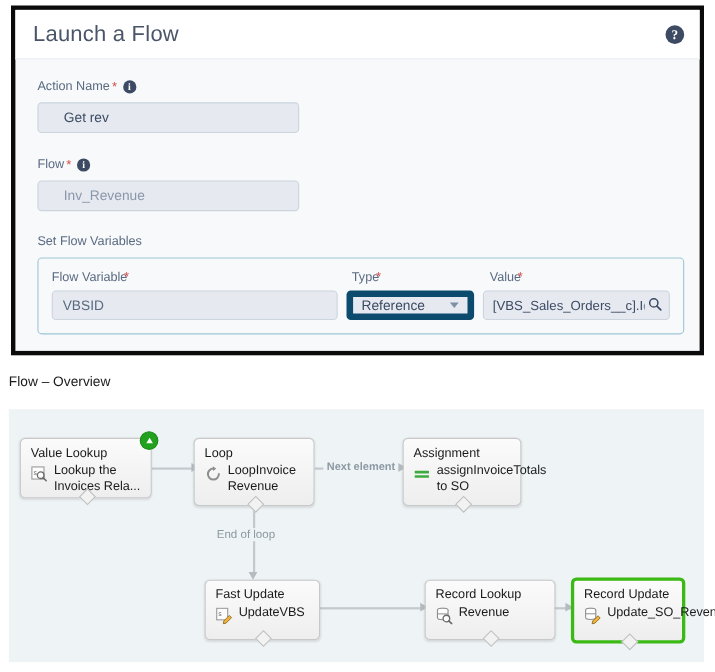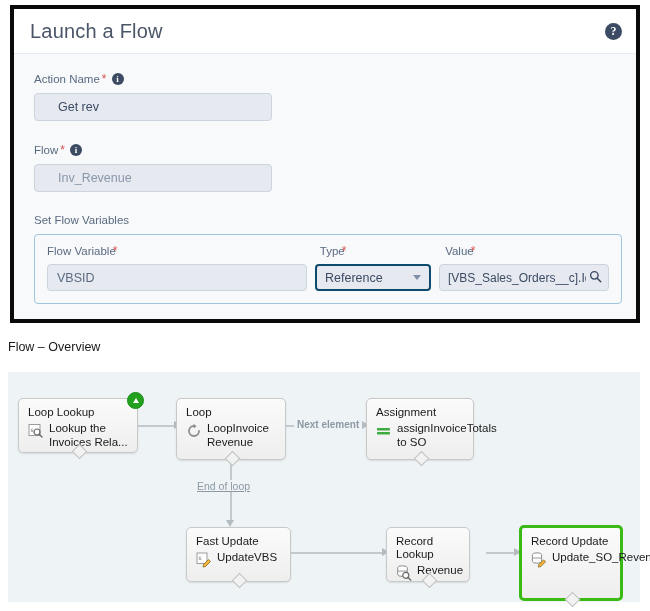--- a/index.html
+++ b/index.html
@@ -148,21 +148,21 @@
     color: #5a6a80;
     padding: 0 9px;
     line-height: 25px;
     font-family: "Liberation Sans", sans-serif;
     outline: none;
   }
   #type-select {
     width: 122px;
     height: 27px;
     background: #e6eaf0;
-    border: 2px solid #0c4a6e;
+    border: 6px solid #0c4a6e;
     border-radius: 4px;
     box-sizing: border-box;
     font-size: 12.5px;
     color: #3c4a63;
     padding: 0 8px;
     display: flex;
     align-items: center;
     justify-content: space-between;
     cursor: pointer;
   }
@@ -303,21 +303,21 @@
   }
   .conn-label {
     position: absolute;
     font-size: 10px;
     font-weight: bold;
     color: #8c99a3;
     background: #eef3f6;
     padding: 0 3px;
     white-space: nowrap;
   }
-  .conn-label.plain { font-weight: normal; font-size: 10.5px; text-decoration: underline; }
+  .conn-label.plain { font-weight: normal; font-size: 10.5px; }
 </style>
 </head>
 <body>
 
 <div id="launch-panel">
 
   <div id="panel-header">
     <div id="panel-title">Launch a Flow</div>
     <div class="help-icon">?</div>
   </div>
@@ -398,21 +398,21 @@
   <div class="conn h" style="left:283px; top:180px; width:95px;"></div>
   <div class="arrow-r" style="left:374px; top:176px;"></div>
 
   <div class="conn h" style="left:478px; top:180px; width:33px;"></div>
   <div class="arrow-r" style="left:506px; top:176px;"></div>
 
   <div class="node" style="left:10px; top:26px; width:120px; height:55px;">
     <div class="start-badge">
         <i></i>
       </div>
-    <div class="node-title">Loop Lookup</div>
+    <div class="node-title">Value Lookup</div>
     <div class="node-sub">
       <span class="node-icon">
         <svg width="16" height="16" viewBox="0 0 16 16">
           <rect x="1" y="1.5" width="11" height="11" fill="#fdfdfd" stroke="#9b9b9b" stroke-width="1"></rect>
           <text x="2.5" y="8.5" font-family="DejaVu Sans" font-size="6" fill="#6b6b6b">s</text>
           <circle cx="9" cy="9" r="3" fill="none" stroke="#6b6b6b" stroke-width="1.2"></circle>
           <line x1="11.2" y1="11.2" x2="14" y2="14" stroke="#6b6b6b" stroke-width="1.4" stroke-linecap="round"></line>
         </svg>
       </span>
       <span class="node-sub-text">Lookup the Invoices Rela...</span>
@@ -452,37 +452,37 @@
         <svg width="16" height="16" viewBox="0 0 16 16">
           <rect x="1" y="1" width="10" height="10.5" fill="#fdfdfd" stroke="#9b9b9b" stroke-width="1"></rect>
           <text x="2.5" y="8" font-family="DejaVu Sans" font-size="6" fill="#6b6b6b">s</text>
           <path d="M7.5 12.5 L12.5 7.5 L14.5 9.5 L9.5 14.5 L7 15 Z" fill="#f0b43c" stroke="#8a6a20" stroke-width="0.8"></path>
         </svg>
       </span>
       <span class="node-sub-text">UpdateVBS</span>
     </div>
   </div>
 
-  <div class="node" style="left:378px; top:155px; width:84px; height:55px;">
+  <div class="node" style="left:378px; top:155px; width:119px; height:55px;">
     <div class="node-title">Record Lookup</div>
     <div class="node-sub">
       <span class="node-icon">
         <svg width="16" height="16" viewBox="0 0 16 16">
           <ellipse cx="6.5" cy="2.6" rx="4.8" ry="1.8" fill="#fdfdfd" stroke="#8e8e8e" stroke-width="1"></ellipse>
           <path d="M1.7 2.6 V9.6 a4.8 1.8 0 0 0 9.6 0 V2.6" fill="#fdfdfd" stroke="#8e8e8e" stroke-width="1"></path>
           <line x1="1.7" y1="6.1" x2="11.3" y2="6.1" stroke="#8e8e8e" stroke-width="0.9"></line>
           <circle cx="9.8" cy="10.3" r="3" fill="#fdfdfd" stroke="#6b6b6b" stroke-width="1.2"></circle>
           <line x1="12" y1="12.5" x2="14.6" y2="15" stroke="#6b6b6b" stroke-width="1.5" stroke-linecap="round"></line>
         </svg>
       </span>
       <span class="node-sub-text">Revenue</span>
     </div>
   </div>
 
-  <div class="node selected" style="left:511px; top:153px; width:104px; height:76px;">
+  <div class="node selected" style="left:511px; top:153px; width:104px; height:60px;">
     <div class="node-title">Record Update</div>
     <div class="node-sub">
       <span class="node-icon">
         <svg width="16" height="16" viewBox="0 0 16 16">
           <ellipse cx="6" cy="2.6" rx="4.6" ry="1.8" fill="#fdfdfd" stroke="#8e8e8e" stroke-width="1"></ellipse>
           <path d="M1.4 2.6 V9.4 a4.6 1.8 0 0 0 9.2 0 V2.6" fill="#fdfdfd" stroke="#8e8e8e" stroke-width="1"></path>
           <line x1="1.4" y1="6.0" x2="10.6" y2="6.0" stroke="#8e8e8e" stroke-width="0.9"></line>
           <path d="M7.8 12.6 L12.6 7.8 L14.6 9.8 L9.8 14.6 L7.3 15.1 Z" fill="#f0b43c" stroke="#8a6a20" stroke-width="0.8"></path>
         </svg>
       </span>

